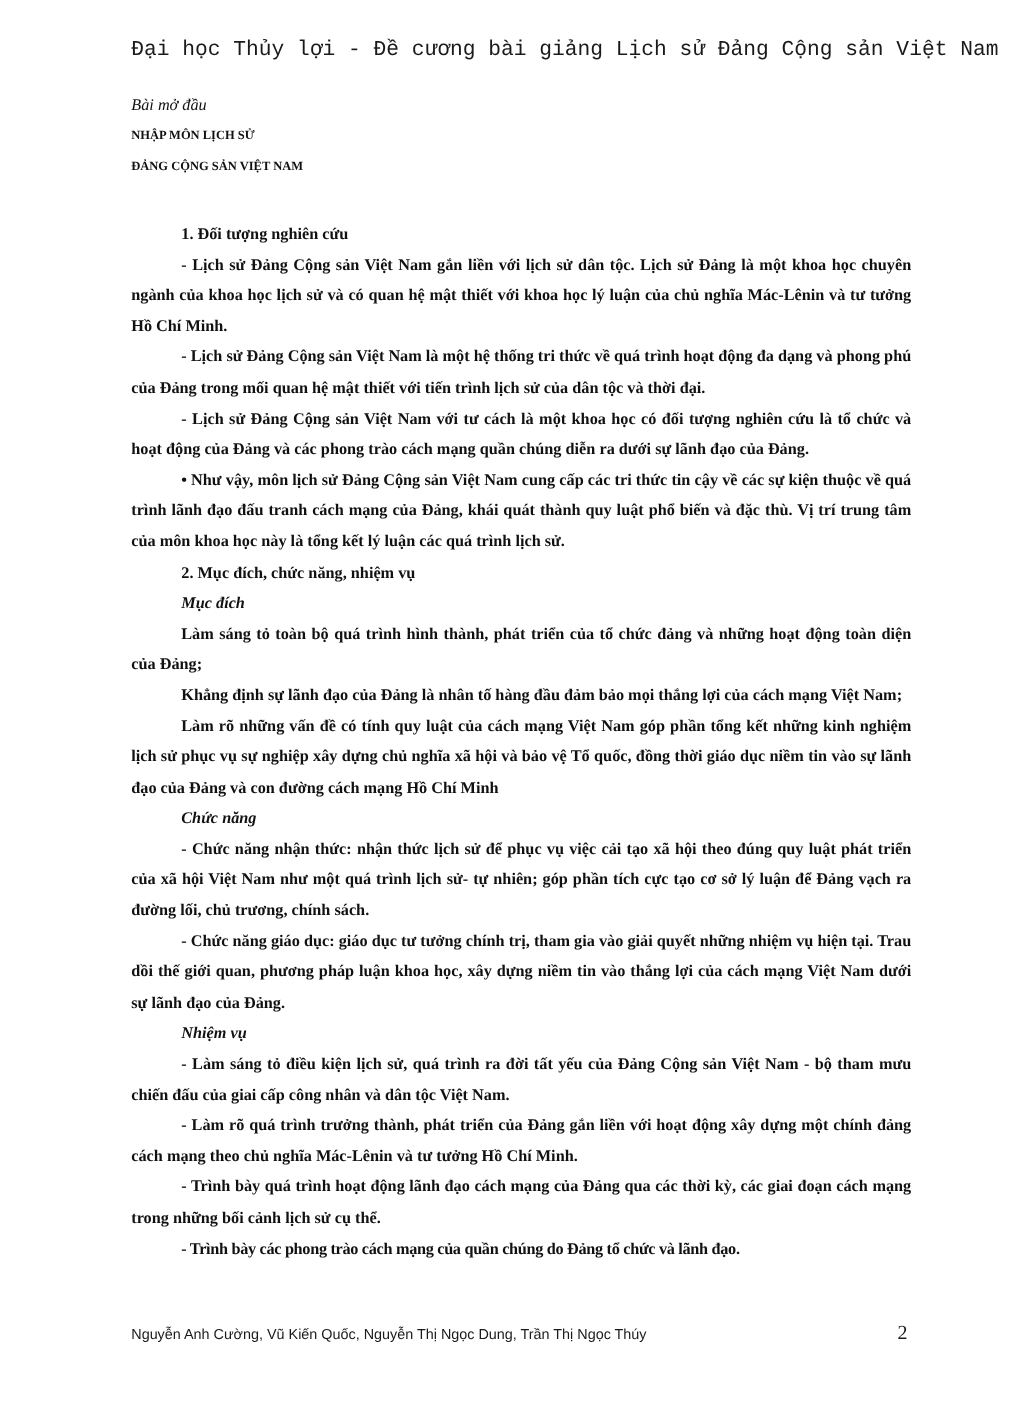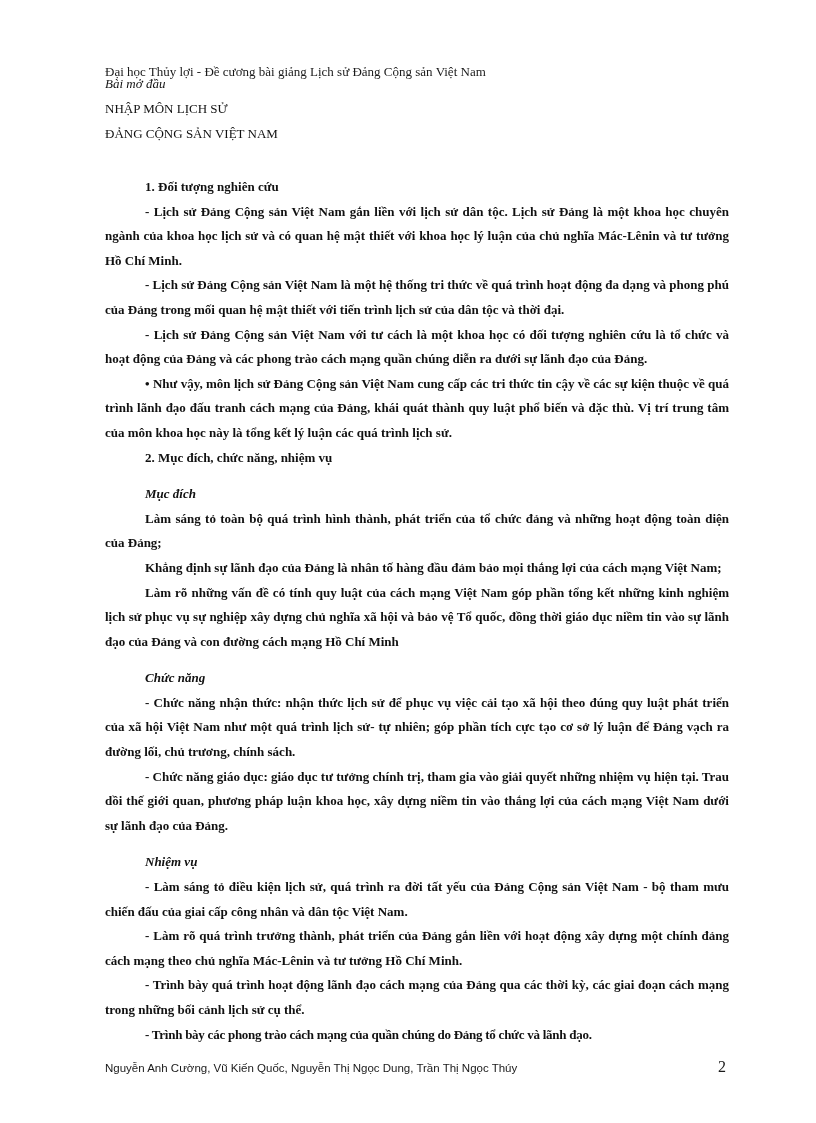--- a/index.html
+++ b/index.html
@@ -10,43 +10,43 @@
     body {
       width: 816px;
       height: 1123px;
       position: relative;
       overflow: hidden;
       color: #111111;
     }
     .page-header {
       position: absolute;
       left: 105px;
-      top: 64px;
-      font-family: Liberation Serif, serif;
-      font-size: 13px;
+      top: 31px;
+      font-family: Liberation Mono, monospace;
+      font-size: 17px;
       color: #1a1a1a;
       white-space: nowrap;
     }
     .title-block {
       position: absolute;
       left: 105px;
       width: 624px;
       top: 72px;
       text-align: left;
       font-family: "Liberation Serif", serif;
     }
     .lesson-label {
       font-style: italic;
       font-size: 13px;
       line-height: 24px;
       height: 24px;
     }
     .main-title {
-      font-weight: normal;
-      font-size: 13px;
+      font-weight: bold;
+      font-size: 10px;
       line-height: 25px;
       height: 25px;
     }
     .content {
       position: absolute;
       left: 105px;
       top: 175px;
       width: 624px;
       font-family: "Liberation Serif", serif;
       font-size: 13px;
@@ -60,21 +60,20 @@
     .content .heading {
       font-weight: bold;
       padding-left: 40px;
       text-indent: 0;
     }
     .content .subheading {
       font-weight: bold;
       font-style: italic;
       padding-left: 40px;
       text-indent: 0;
-      margin-top: 12px;
     }
     .content p.last-line-left {
       text-align-last: left;
       font-weight: bold;
     }
     .content p.condensed {
       letter-spacing: -0.25px;
     }
     .footer-authors {
       position: absolute;

